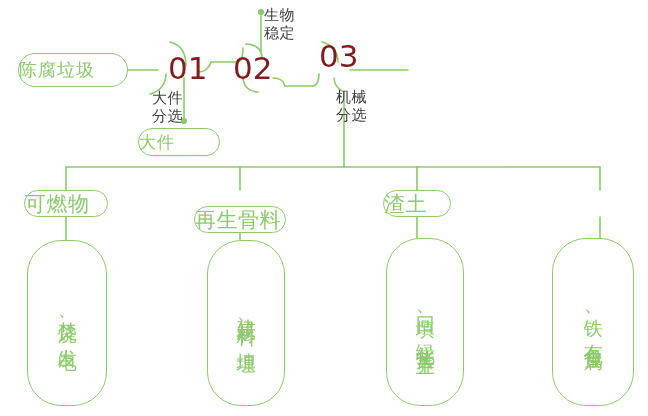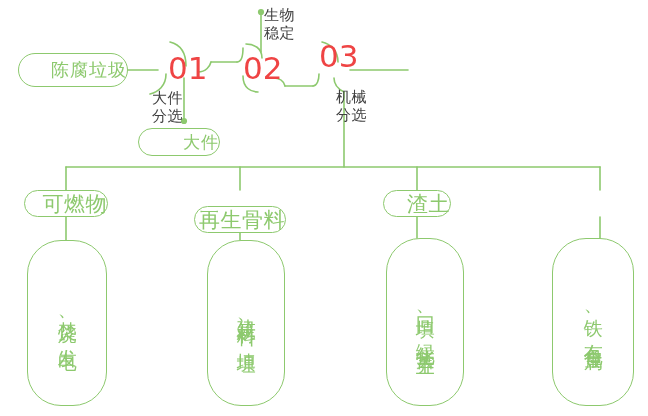--- a/index.html
+++ b/index.html
@@ -23,46 +23,46 @@
 
   
   .pill{
     position:absolute;
     box-sizing:border-box;
     border:1.6px solid #8dc96e;
     border-radius:999px;
     color:#8dc96e;
     display:flex;
     align-items:center;
-    justify-content:flex-end;
+    justify-content:flex-start;
     background:#ffffff;
     letter-spacing:1px;
     white-space:nowrap;
   }
   .pill.src{  left:18px;  top:53px;  width:110px; height:34px; font-size:18px; }
   .pill.bulk{ left:138px; top:128px; width:82px;  height:28px; font-size:17px; }
 
   .pill.cat{ height:27px; font-size:21px; letter-spacing:0.5px; }
   .pill.cat.c0{ left:24px;  top:190px; width:84px; }
   .pill.cat.c1{ left:194px; top:206px; width:92px; }
   .pill.cat.c2{ left:383px; top:190px; width:68px; }
   .pill.cat.c3{ left:549px; top:190px; width:92px; }
 
   
   .num{
     position:absolute;
-    color:#ef4444;
+    color:#7f1d1d;
     font-size:31px;
     font-weight:400;
     letter-spacing:0px;
     line-height:1;
     font-family:"DejaVu Sans",sans-serif;
   }
   .num.n0{ left:168px; top:53px; }
-  .num.n1{ left:243px; top:53px; }
+  .num.n1{ left:233px; top:53px; }
   .num.n2{ left:319px; top:41px; }
 
   
   .cap{
     position:absolute;
     color:#404040;
     font-size:15px;
     line-height:18px;
     letter-spacing:0.5px;
     white-space:pre-line;

